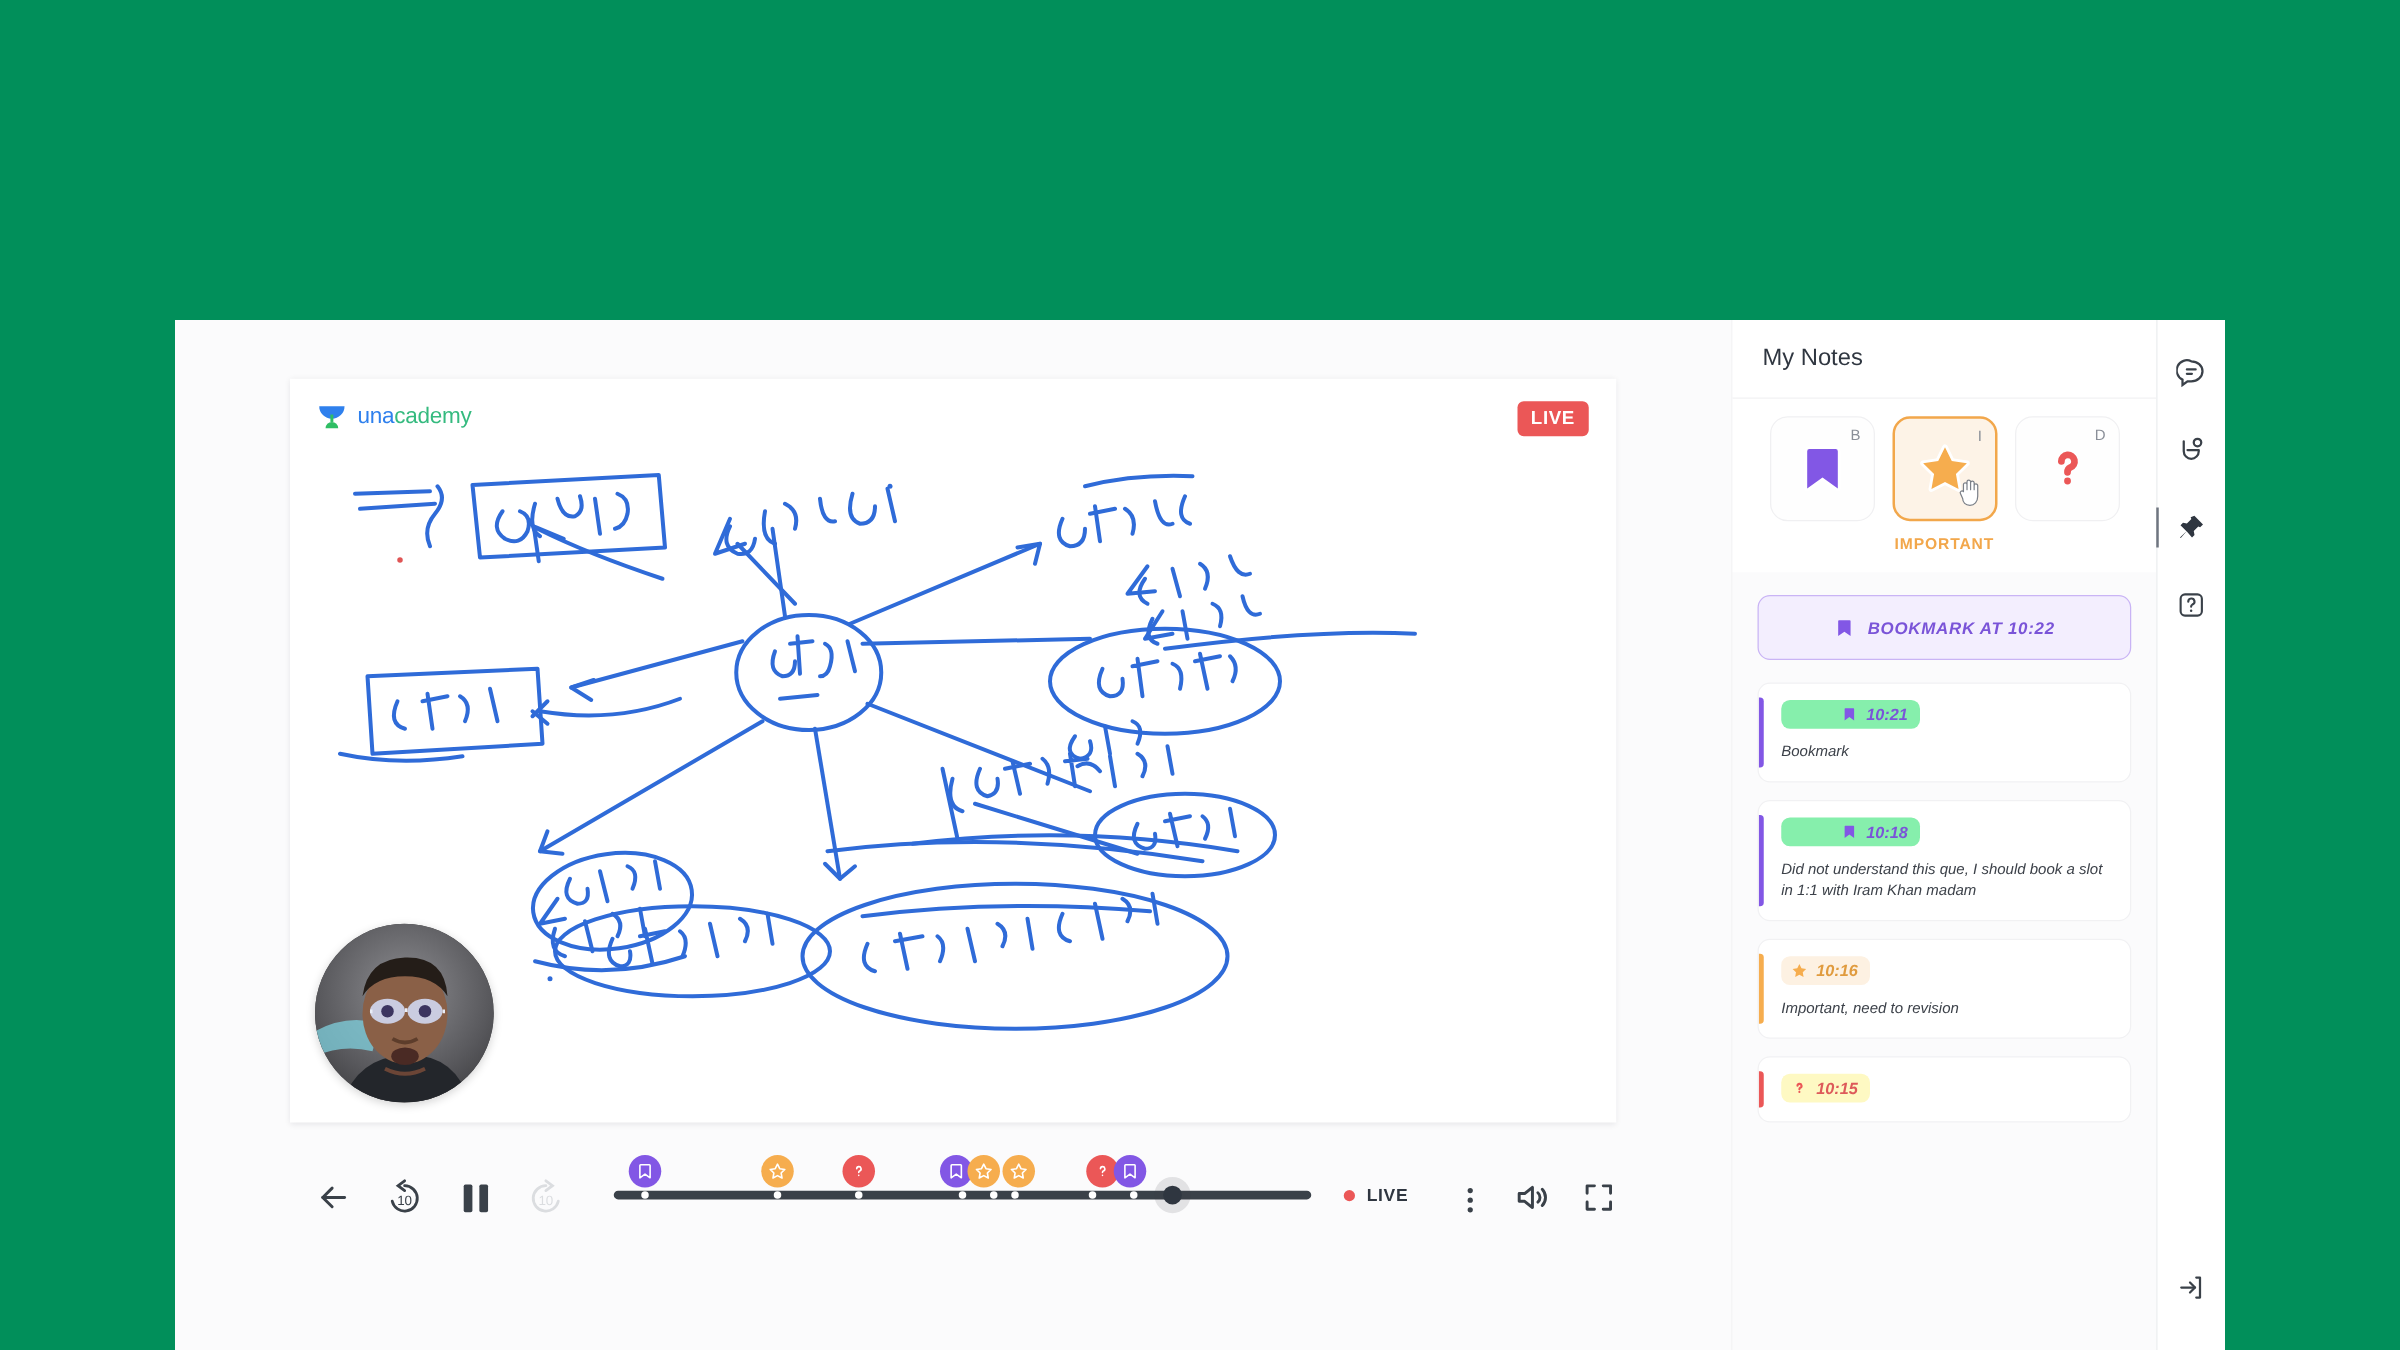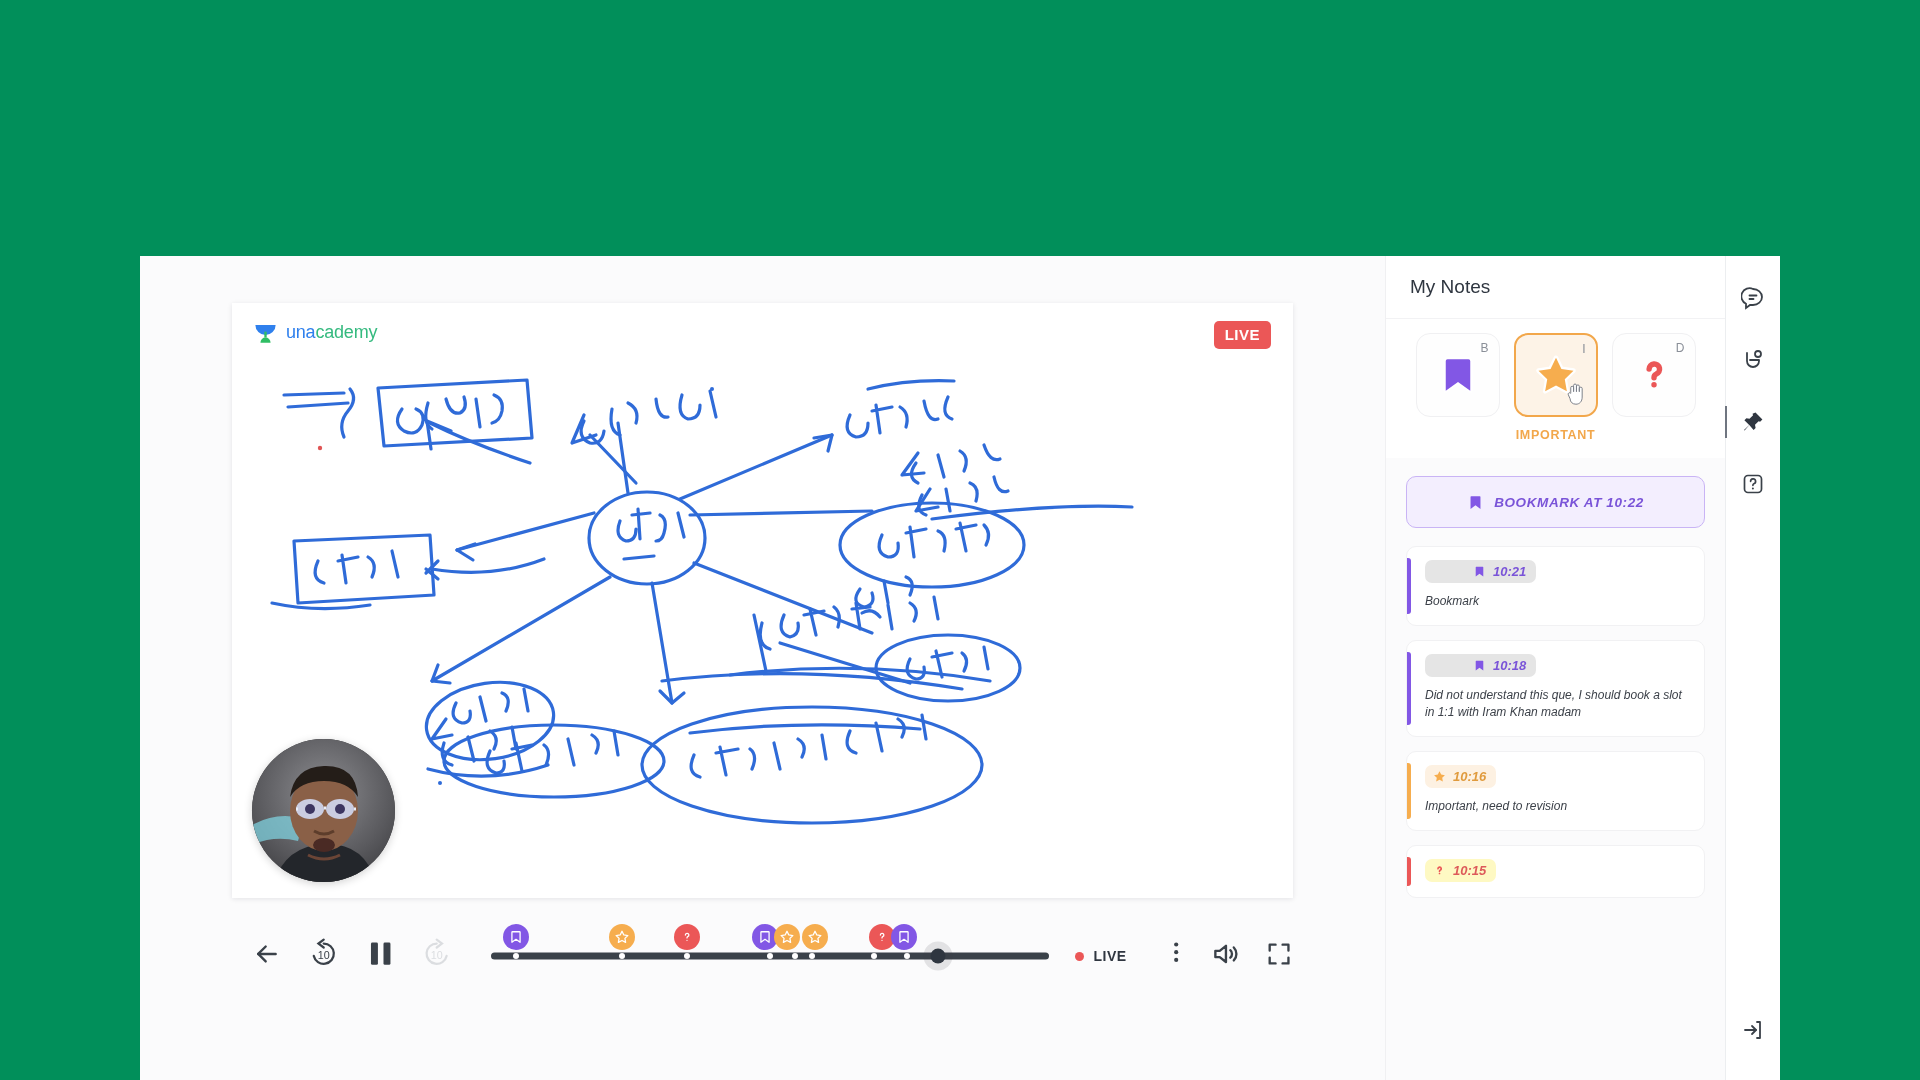--- a/index.html
+++ b/index.html
@@ -67,21 +67,21 @@
 
   
   #player-controls {
     position: absolute;
     left: 92px; top: 660px;
     width: 1061px; height: 80px;
     display: flex; align-items: center;
   }
   .ctrl-btn {
     background: none; border: none; cursor: pointer;
-    display: flex; align-items: flex-start; justify-content: center;
+    display: flex; align-items: flex-end; justify-content: center;
     color: #3A4149;
   }
   #back-btn { width: 34px; height: 34px; margin-left: 20px; }
   #rewind-btn { width: 38px; height: 38px; margin-left: 25px; }
   #playpause-btn { width: 38px; height: 38px; margin-left: 24px; }
   #forward-btn { width: 38px; height: 38px; margin-left: 22px; opacity:.32; }
 
   #seek-wrap {
     position: relative;
     margin-left: 38px;
@@ -213,21 +213,21 @@
     display:inline-flex; align-items:center; gap:7px;
     border-radius: 7px;
     padding: 4px 10px 4px 8px;
   }
   .note-chip svg { width:13px; height:13px; }
   .note-time { font-size: 13px; font-weight: 700; }
   .note-text {
     margin-top: 10px;
     font-size: 12px; line-height: 1.42; color:#3C4149;
   }
-  .chip-bookmark { background:#e5e5e5;padding-left:48px; } .chip-bookmark .note-time { color:#7A54D8; }
+  .chip-bookmark { background:#86efac;padding-left:48px; } .chip-bookmark .note-time { color:#7A54D8; }
   .chip-important{ background:#FDF1E2; } .chip-important .note-time{ color:#E09B3E; }
   .chip-doubt    { background:#fef9c3; } .chip-doubt .note-time   { color:#DD5A5A; }
 
   
   #right-rail {
     width: 55px; height: 100%;
     background: #ffffff;
     border-left: 1px solid #eceef0;
     display:flex; flex-direction:column; align-items:center;
     padding-top: 22px;

